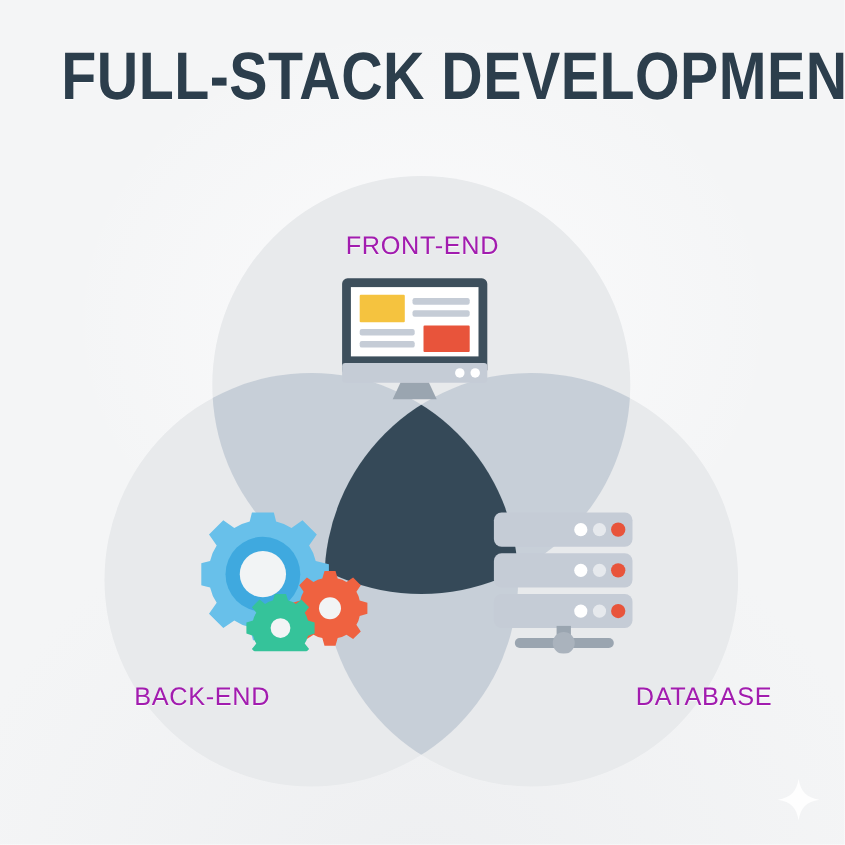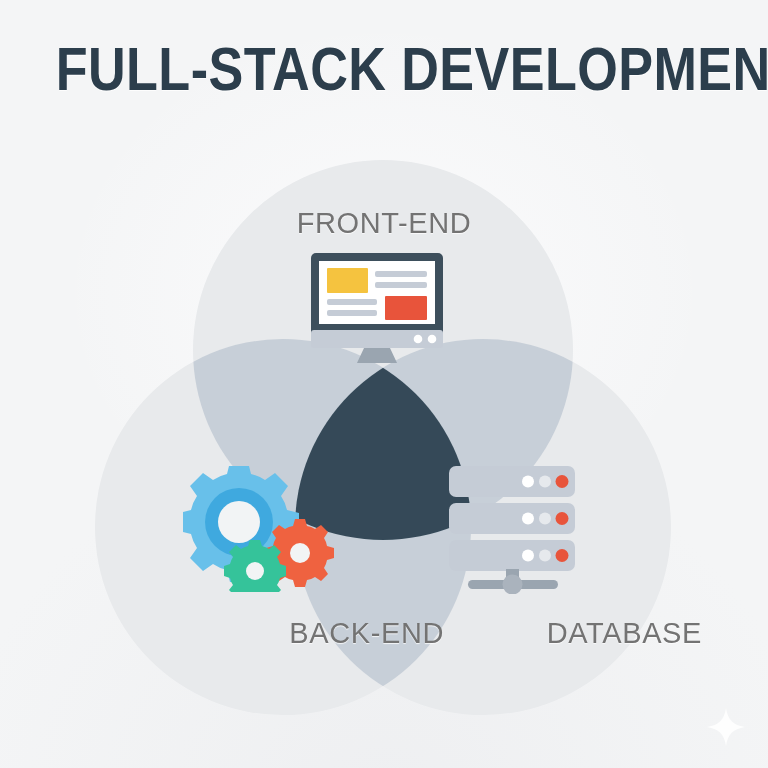--- a/index.html
+++ b/index.html
@@ -50,30 +50,30 @@
     position: absolute;
     left: 0;
     top: 0;
     width: 768px;
     height: 768px;
   }
 
   
   .venn-label {
     position: absolute;
-    color: #737373;
-    font-size: 29px;
+    color: #a21caf;
+    font-size: 23px;
     line-height: 32px;
     font-weight: 400;
     letter-spacing: 0.6px;
     white-space: nowrap;
     text-shadow: 0 1px 1px rgba(255,255,255,0.8);
   }
   #label-frontend { left: 0;   top: 207px; width: 768px; text-align: center; }
-  #label-backend  { left: 122px; top: 617px; width: 322px; text-align: right; }
+  #label-backend  { left: 122px; top: 617px; width: 322px; text-align: left; }
   #label-database { left: 380px; top: 617px; width: 322px; text-align: right; }
 
   
   .icon-wrap { position: absolute; }
   #icon-monitor { left: 305px; top: 252px; width: 160px; height: 112px; }
   #icon-gears   { left: 183px; top: 466px; width: 152px; height: 126px; }
   #icon-server  { left: 444px; top: 462px; width: 142px; height: 132px; }
 
   
   #sparkle {

